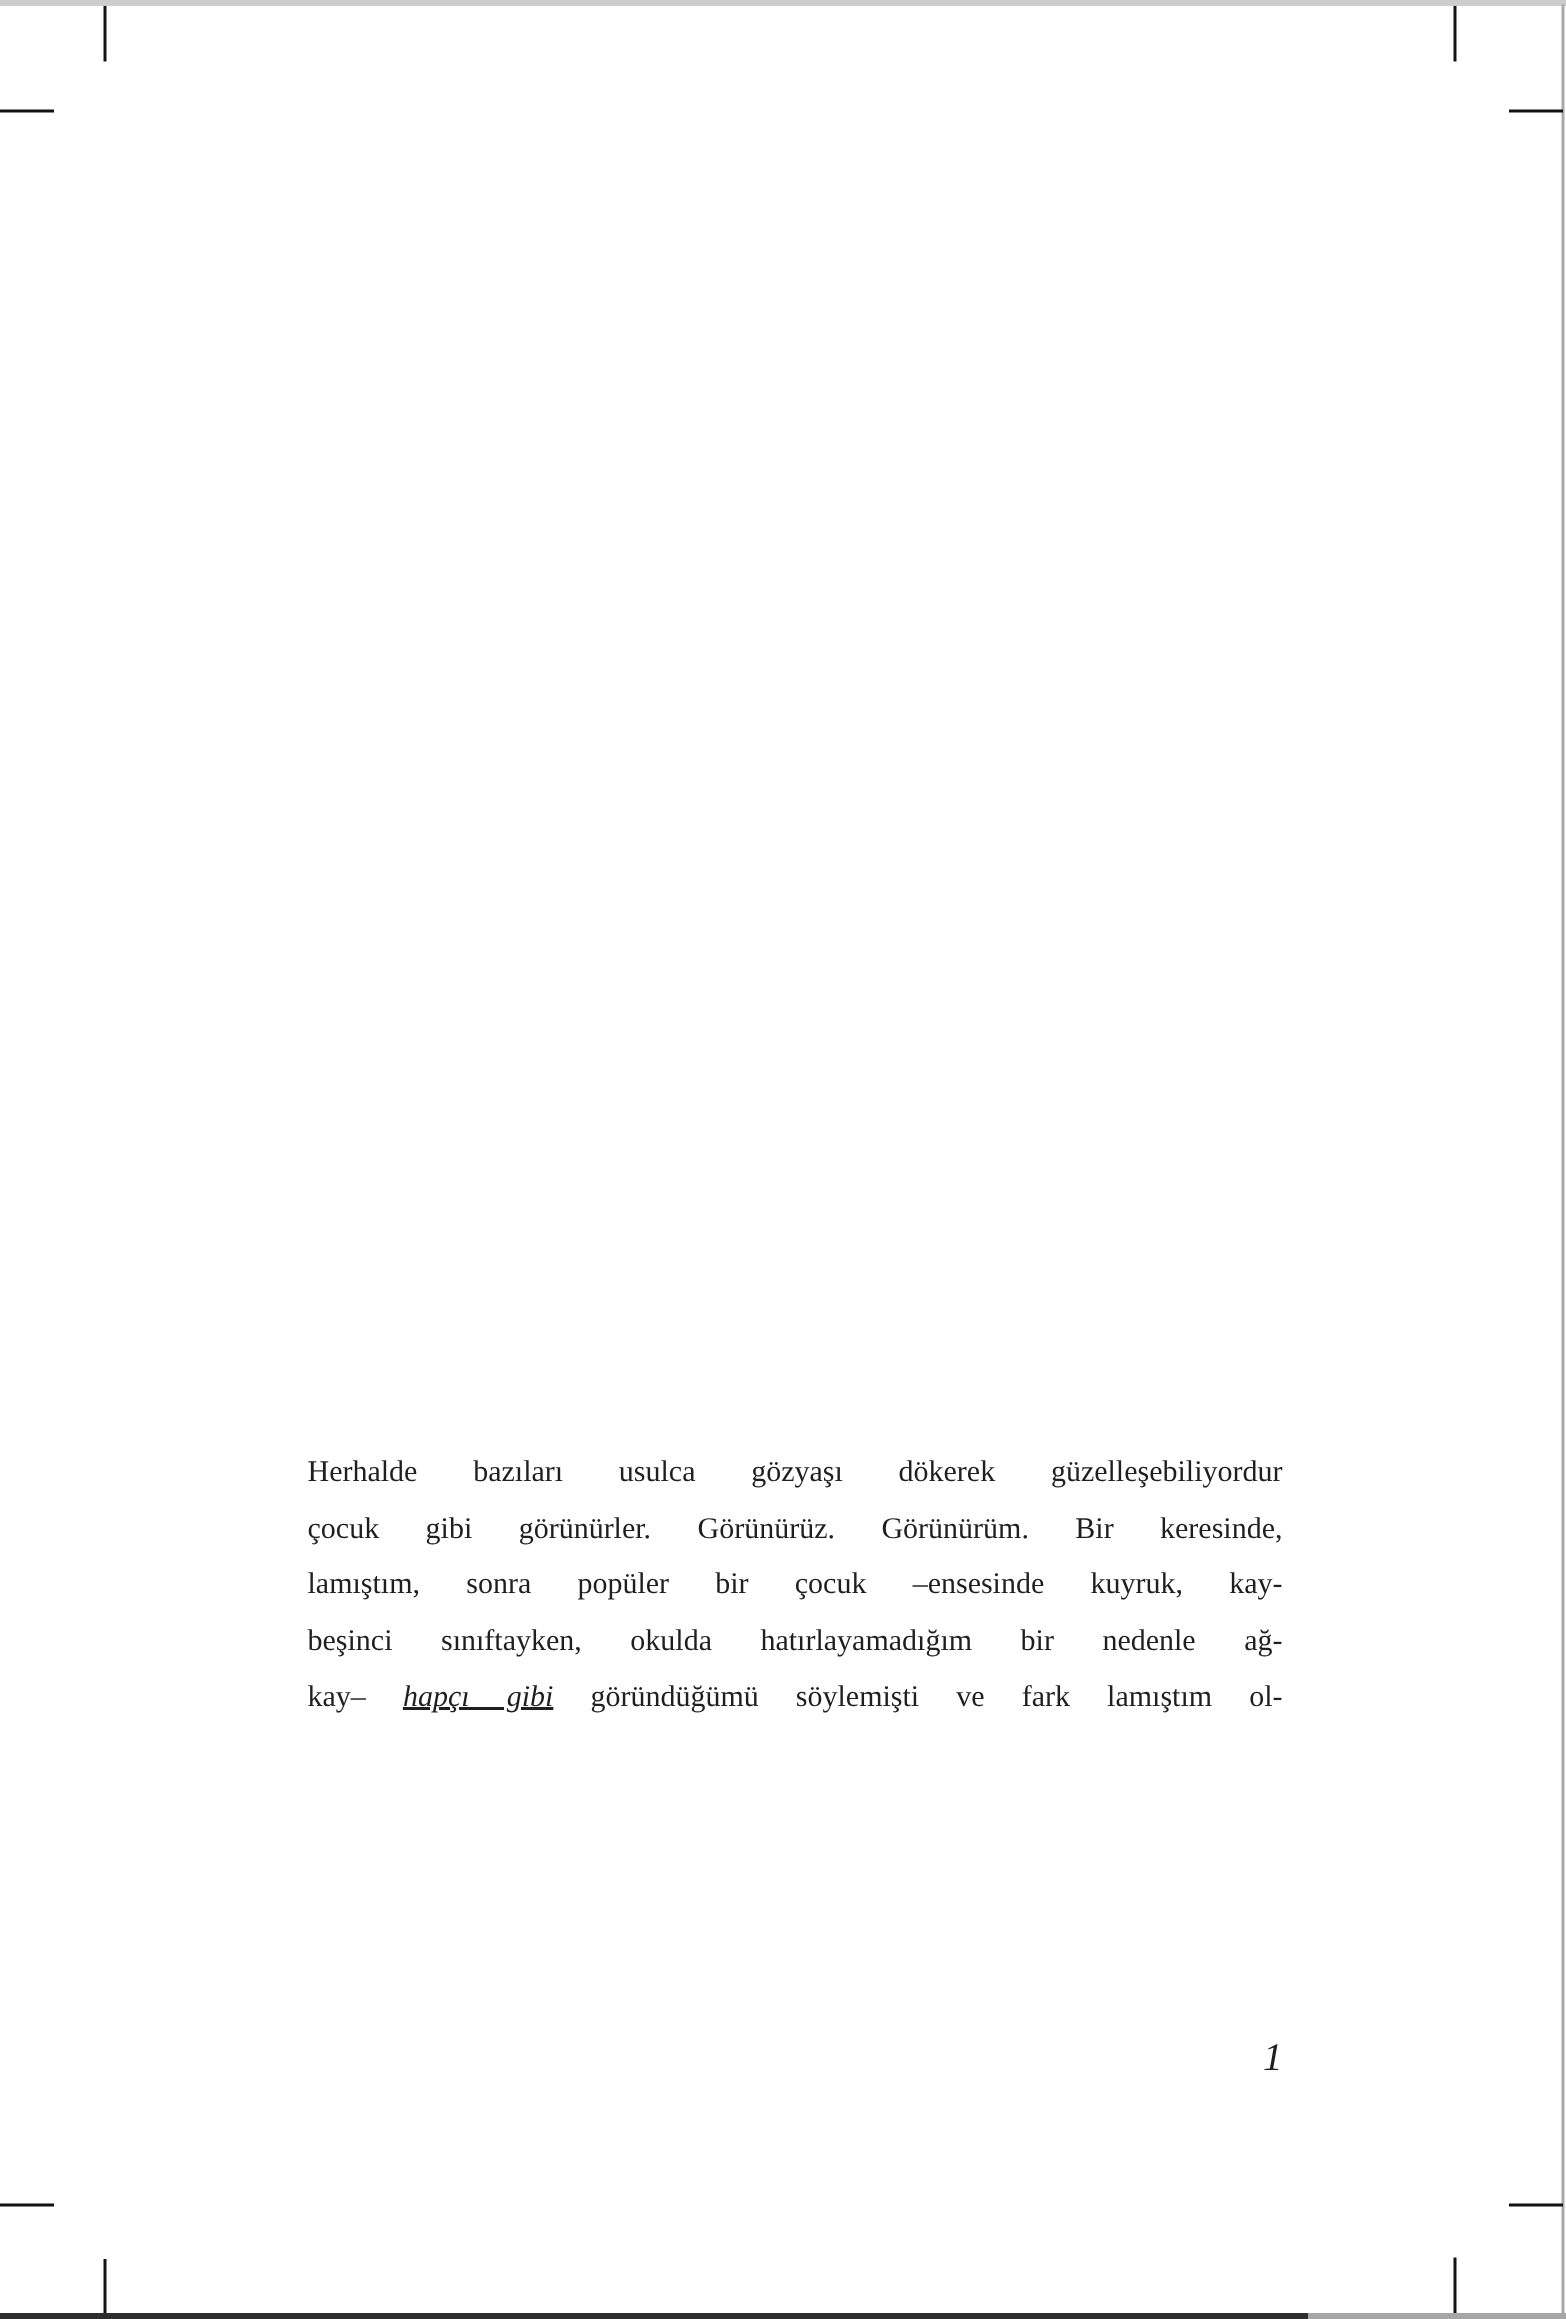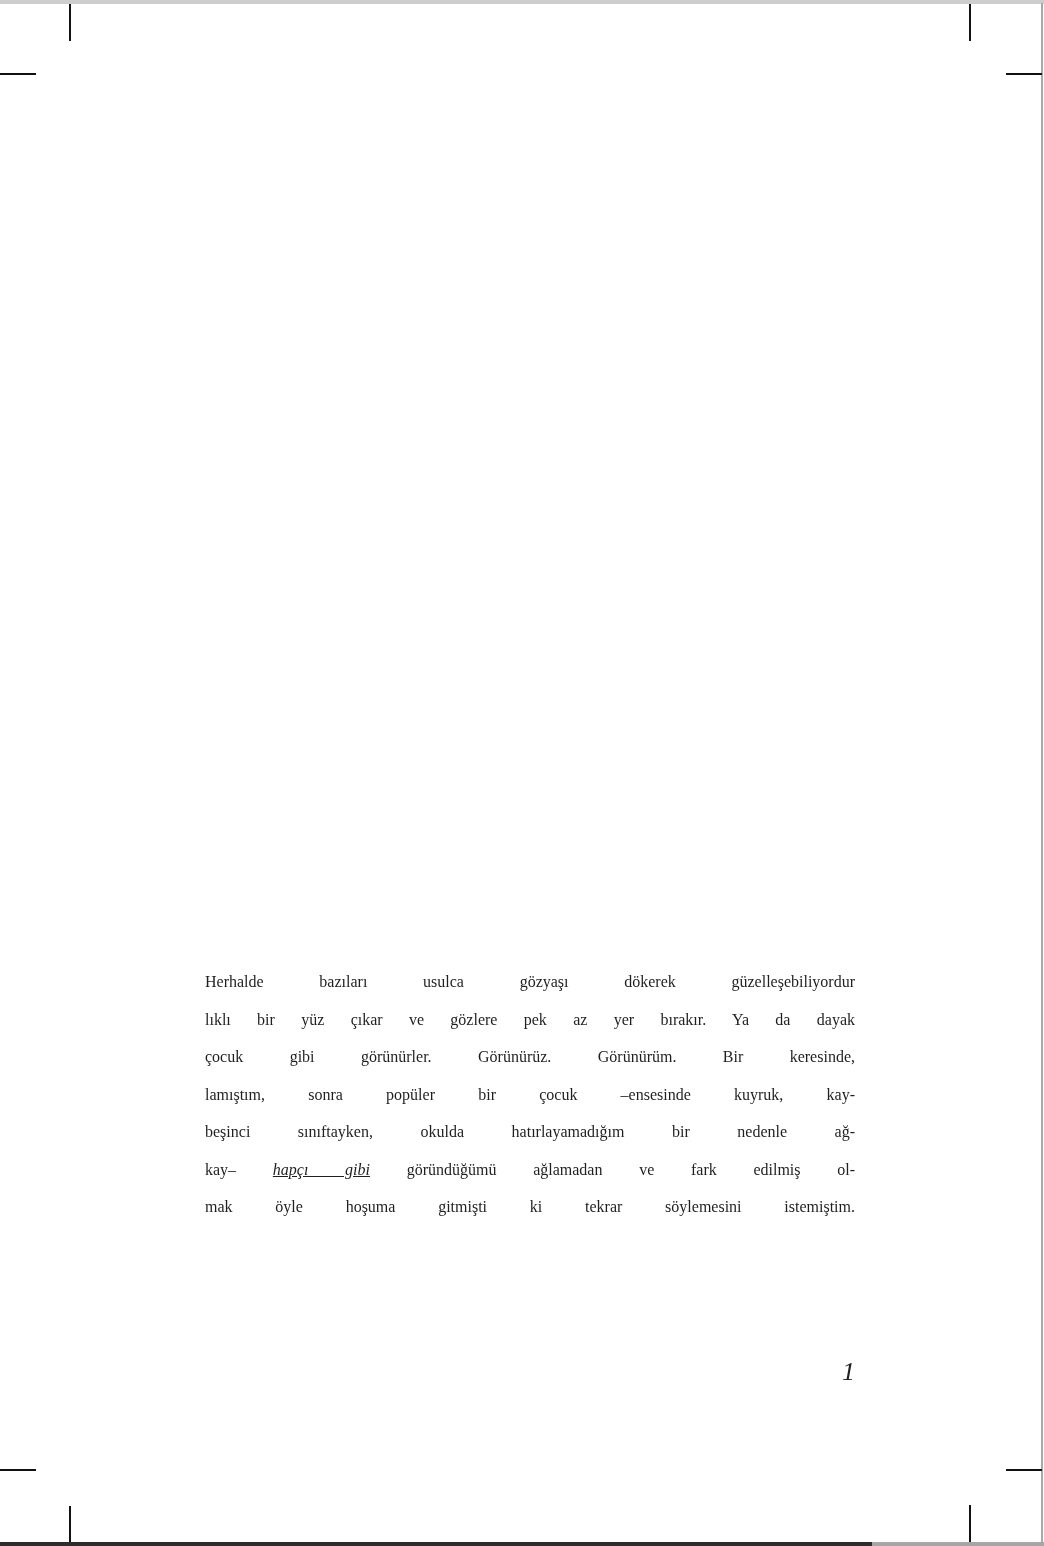--- a/index.html
+++ b/index.html
@@ -53,21 +53,21 @@
   .crop-bl-h { left: 0;     top: 1469px;  width: 36px;  }
   .crop-bl-v { left: 69px;  top: 1506px;  height: 36px; }
   .crop-br-h { left: 1006px;top: 1469px;  width: 36px;  }
   .crop-br-v { left: 969px; top: 1505px;  height: 37px; }
   
   .paragraph {
     position: absolute;
     left: 205px;
     top: 963px;
     width: 650px;
-    font-size: 16px;
+    font-size: 20px;
     line-height: 37.5px;
     color: #1f1f1f;
   }
   .line {
     text-align: justify;
     text-align-last: justify;
     white-space: normal;
   }
   .line .em {
     font-style: italic;
@@ -94,25 +94,23 @@
 <div class="crop h crop-tl-h"></div>
 <div class="crop v crop-tr-v"></div>
 <div class="crop h crop-tr-h"></div>
 <div class="crop h crop-bl-h"></div>
 <div class="crop v crop-bl-v"></div>
 <div class="crop h crop-br-h"></div>
 <div class="crop v crop-br-v"></div>
 
 <div class="paragraph">
   <div class="line"><span>Herhalde bazıları usulca gözyaşı dökerek güzelleşebiliyordur</span><span class="em"></span><span></span></div>
-  <div class="line"><span>lıklı bir yüz çıkar ve gözlere pek az yer bırakır. Ya da dayak</span><span class="em"></span><span></span></div>
   <div class="line"><span>çocuk gibi görünürler. Görünürüz. Görünürüm. Bir keresinde,</span><span class="em"></span><span></span></div>
   <div class="line"><span>lamıştım, sonra popüler bir çocuk –ensesinde kuyruk, kay-</span><span class="em"></span><span></span></div>
   <div class="line"><span>beşinci sınıftayken, okulda hatırlayamadığım bir nedenle ağ-</span><span class="em"></span><span></span></div>
-  <div class="line"><span>kay– </span><span class="em">hapçı gibi</span><span> göründüğümü ağlamadan ve fark edilmiş ol-</span></div>
-  <div class="line"><span>mak öyle hoşuma gitmişti ki tekrar söylemesini istemiştim.</span><span class="em"></span><span></span></div>
+  <div class="line"><span>kay– </span><span class="em">hapçı gibi</span><span> göründüğümü söylemişti ve fark lamıştım ol-</span></div>
 </div>
 
 <div class="folio">1</div>
 
 <div class="scrollbar-h">
   <div class="thumb"></div>
 </div>
 
 </body></html>

